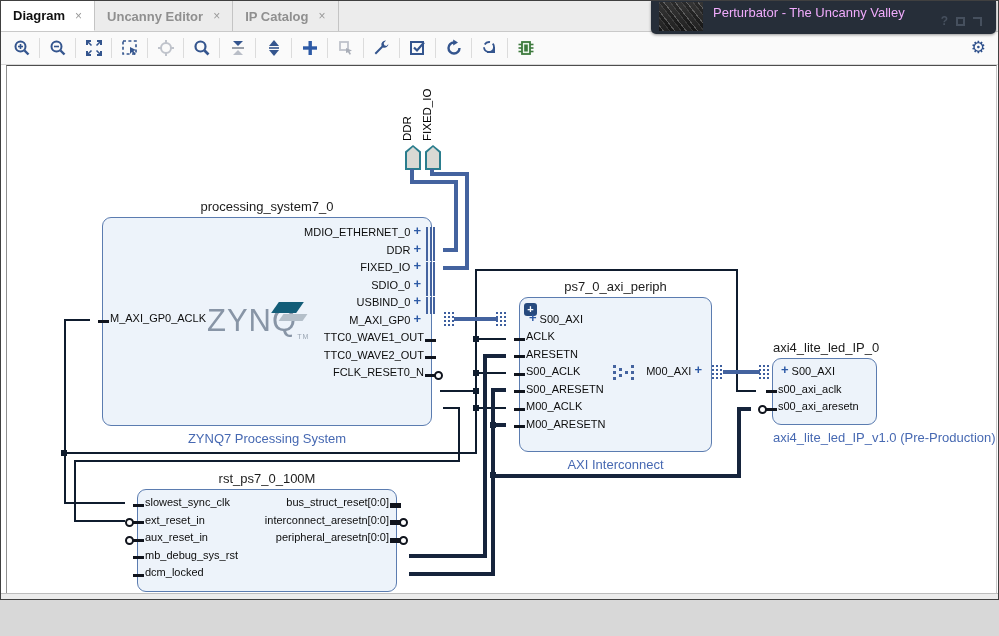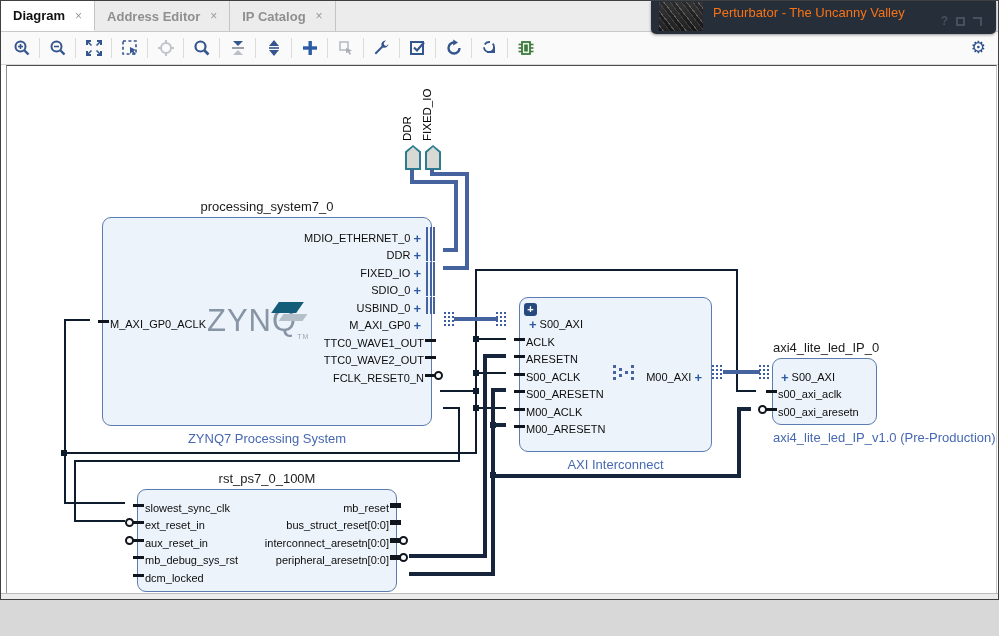--- a/index.html
+++ b/index.html
@@ -12,33 +12,33 @@
   
   .toolbar{position:absolute;left:0;top:31px;width:100%;height:33px;background:#fafafa;border-bottom:1px solid #d8d8d8;display:flex;align-items:center;padding-left:6px;box-sizing:border-box;}
   .tbtn{width:29px;height:24px;display:flex;align-items:center;justify-content:center;}
   .tsep{width:1px;height:20px;background:#dcdcdc;margin:0 3px;}
   .gear{position:absolute;right:12px;top:5px;font-size:17px;color:#2d4f8b;line-height:22px;}
   
   .notif{position:absolute;left:650px;top:0;width:345px;height:33px;background:#262e39;border-radius:0 0 5px 5px;box-shadow:0 1px 3px rgba(0,0,0,.4);z-index:50;}
   .notif .art{position:absolute;left:8px;top:1px;width:44px;height:29px;background:
      repeating-linear-gradient(52deg,#0c0c0c 0 3px,#4d4d4d 3px 4px,#181818 4px 8px,#2e2e2e 8px 9px),
      linear-gradient(#202020,#0a0a0a);background-blend-mode:screen;}
-  .notif .ttl{position:absolute;left:62px;top:4px;font-size:13px;color:#f97316;white-space:nowrap;}
+  .notif .ttl{position:absolute;left:62px;top:4px;font-size:13px;color:#f0abfc;white-space:nowrap;}
   .notif .nicons{position:absolute;right:14px;top:13px;display:flex;gap:8px;align-items:center;color:#46505e;font-size:12px;font-weight:bold;}
   .nbx{width:9px;height:9px;border:2px solid #46505e;display:inline-block;box-sizing:border-box;}
   .nbx2{width:9px;height:9px;border:2px solid #46505e;border-left:none;border-bottom:none;display:inline-block;box-sizing:border-box;}
   
   .canvas{position:absolute;left:5px;top:64px;width:989px;height:566px;background:#fff;border-top:1px solid #4d4d4d;border-left:1px solid #909090;border-right:1px solid #c9c9c9;overflow:hidden;}
   .world{position:absolute;left:-5px;top:-64px;width:999px;height:636px;}
   
   .blk{position:absolute;background:#edf3fa;border:1px solid #5b7cb0;border-radius:9px;box-sizing:border-box;text-decoration:underline;}
   .btitle{position:absolute;top:-19px;left:0;width:100%;text-align:center;font-size:13px;color:#1c1c1c;white-space:nowrap;}
   .bcap{position:absolute;bottom:-21px;left:0;width:100%;text-align:center;font-size:13px;color:#4769b2;white-space:nowrap;}
   .rows{position:absolute;}
-  .prow{height:17.5px;display:flex;align-items:flex-end;font-size:11px;color:#0d0d0d;position:relative;white-space:nowrap;}
+  .prow{height:17.5px;display:flex;align-items:flex-start;font-size:11px;color:#0d0d0d;position:relative;white-space:nowrap;}
   .prow.r{justify-content:flex-end;}
   .plus{color:#2d5aa6;font-weight:bold;font-size:13px;margin:0 3px;line-height:10px;}
   .stub{position:absolute;width:11px;height:3px;background:#10141d;top:7.5px;}
   .r .stub{right:-12px;}.l .stub{left:-12px;}
   .stub.bus{height:5px;top:6.5px;}
   .bubble{position:absolute;width:5px;height:5px;border:2px solid #10141d;border-radius:50%;background:#fff;top:4.5px;}
   .r .bubble{right:-19px;}.l .bubble{left:-20px;}
   .if3{position:absolute;width:10px;height:17px;top:0.5px;background:repeating-linear-gradient(90deg,#44639f 0 2px,rgba(0,0,0,0) 2px 3.6px);}
   .r .if3{right:-12px;}
   
@@ -65,21 +65,21 @@
 <body>
 
 <div class="window">
 
   <div class="tabbar">
     <div class="tab active">
       <span>Diagram</span>
       <span class="x">×</span>
     </div>
     <div class="tab">
-      <span>Address Editor</span>
+      <span>Uncanny Editor</span>
       <span class="x">×</span>
     </div>
     <div class="tab">
       <span>IP Catalog</span>
       <span class="x">×</span>
     </div>
   </div>
 
   <div class="toolbar">
     <div class="tbtn">
@@ -348,20 +348,21 @@
             </div>
           <div class="prow r">
               <span>FCLK_RESET0_N</span>
               <span class="stub"></span>
               <span class="bubble"></span>
             </div>
         </div>
       </div>
 
       <div class="blk" style="left:517px;top:295px;width:193px;height:155px;">
+        <div class="btitle">ps7_0_axi_periph</div>
         <div class="bcap">AXI Interconnect</div>
         <div class="expbtn" style="left:4px;top:5px;">+</div>
 
         <svg style="position:absolute;left:93px;top:64px;" width="22" height="22" viewBox="0 0 22 22">
           <g fill="#44639f">
               <rect x="0" y="3" width="3" height="3"></rect>
               <rect x="0" y="9" width="3" height="3"></rect>
               <rect x="0" y="15" width="3" height="3"></rect>
               <rect x="6" y="6" width="3" height="3"></rect>
               <rect x="6" y="12" width="3" height="3"></rect>
@@ -453,24 +454,20 @@
               <span class="stub"></span>
               <span>mb_debug_sys_rst</span>
             </div>
           <div class="prow l">
               <span class="stub"></span>
               <span>dcm_locked</span>
             </div>
         </div>
         <div class="rows" style="right:7px;top:6px;width:160px;">
           <div class="prow r">
-              <span>mb_reset</span>
-              <span class="stub bus"></span>
-            </div>
-          <div class="prow r">
               <span>bus_struct_reset[0:0]</span>
               <span class="stub bus"></span>
             </div>
           <div class="prow r">
               <span>interconnect_aresetn[0:0]</span>
               <span class="stub bus"></span>
               <span class="bubble"></span>
             </div>
           <div class="prow r">
               <span>peripheral_aresetn[0:0]</span>

